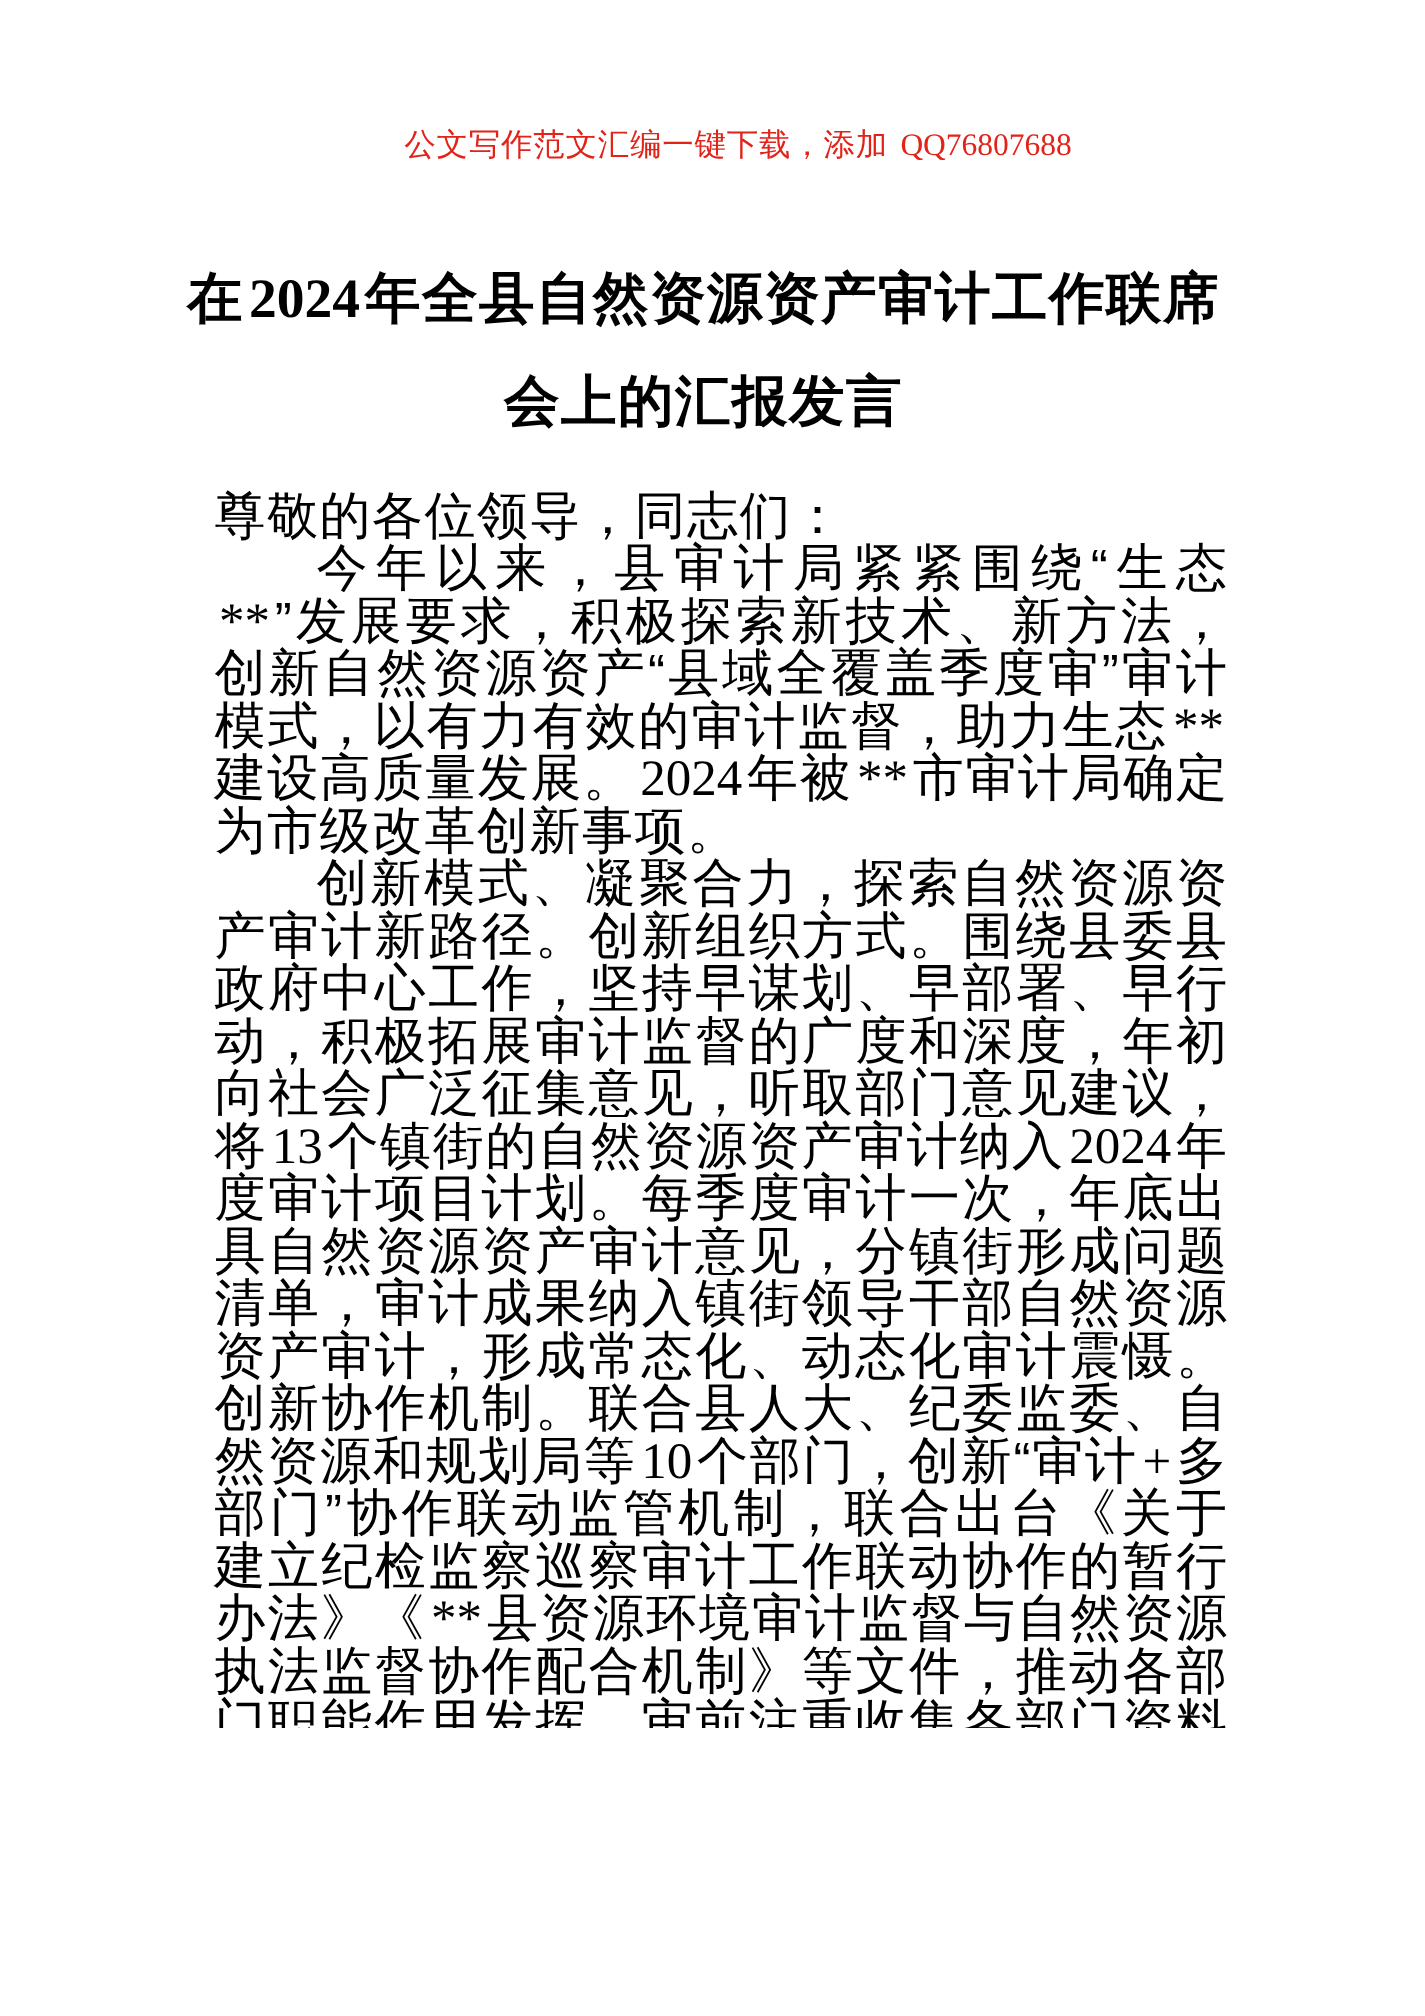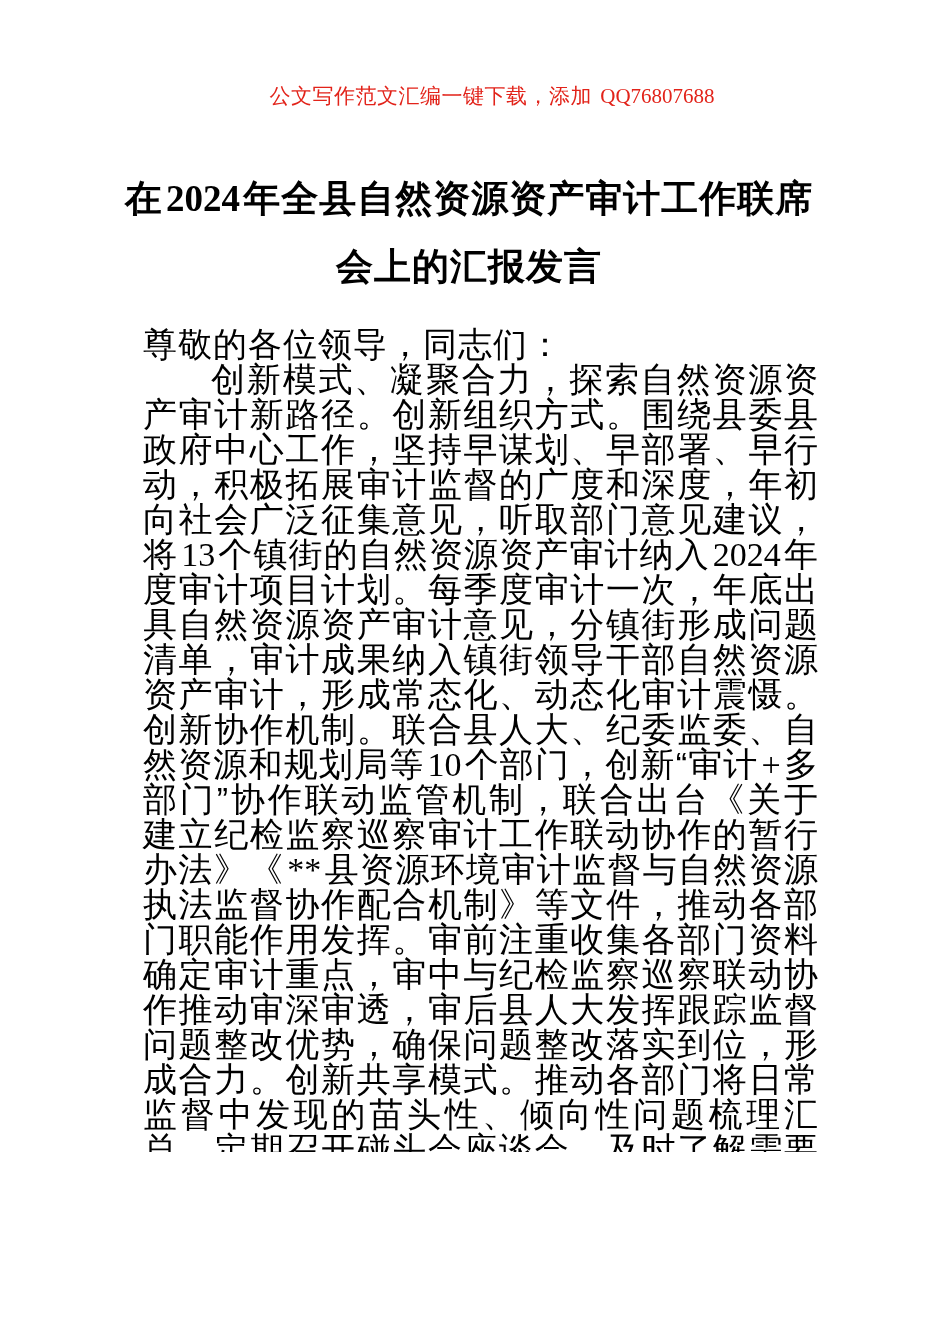--- a/index.html
+++ b/index.html
@@ -55,16 +55,17 @@
 <body>
 
 <div class="page">
 
   <div class="promo cjk-mix" style="color: rgb(226, 35, 26);">公文写作范文汇编一键下载，添加 <span class="latin">QQ76807688</span></div>
 
   <h1 class="title cjk-mix">在<span class="latin">2024</span>年全县自然资源资产审计工作联席会上的汇报发言</h1>
 
   <div class="content">
     <p class="salutation cjk-mix">尊敬的各位领导，同志们：</p>
+    <p class="para cjk-mix">今年以来，县审计局紧紧围绕“生态<span class="latin">**</span>”发展要求，积极探索新技术、新方法，创新自然资源资产“县域全覆盖季度审”审计模式，以有力有效的审计监督，助力生态<span class="latin">**</span>建设高质量发展。<span class="latin">2024</span>年被<span class="latin">**</span>市审计局确定为市级改革创新事项。</p>
     <p class="para cjk-mix">创新模式、凝聚合力，探索自然资源资产审计新路径。创新组织方式。围绕县委县政府中心工作，坚持早谋划、早部署、早行动，积极拓展审计监督的广度和深度，年初向社会广泛征集意见，听取部门意见建议，将<span class="latin">13</span>个镇街的自然资源资产审计纳入<span class="latin">2024</span>年度审计项目计划。每季度审计一次，年底出具自然资源资产审计意见，分镇街形成问题清单，审计成果纳入镇街领导干部自然资源资产审计，形成常态化、动态化审计震慑。创新协作机制。联合县人大、纪委监委、自然资源和规划局等<span class="latin">10</span>个部门，创新“审计<span class="latin">+</span>多部门”协作联动监管机制，联合出台《关于建立纪检监察巡察审计工作联动协作的暂行办法》《<span class="latin">**</span>县资源环境审计监督与自然资源执法监督协作配合机制》等文件，推动各部门职能作用发挥。审前注重收集各部门资料确定审计重点，审中与纪检监察巡察联动协作推动审深审透，审后县人大发挥跟踪监督问题整改优势，确保问题整改落实到位，形成合力。创新共享模式。推动各部门将日常监督中发现的苗头性、倾向性问题梳理汇总，定期召开碰头会座谈会，及时了解需要关注的重点部门和镇街，精准锁定自然资源资产管理和生态环境保护方面存在的突出问题，</p>
   </div>
 
 </div>
 
 </body></html>

